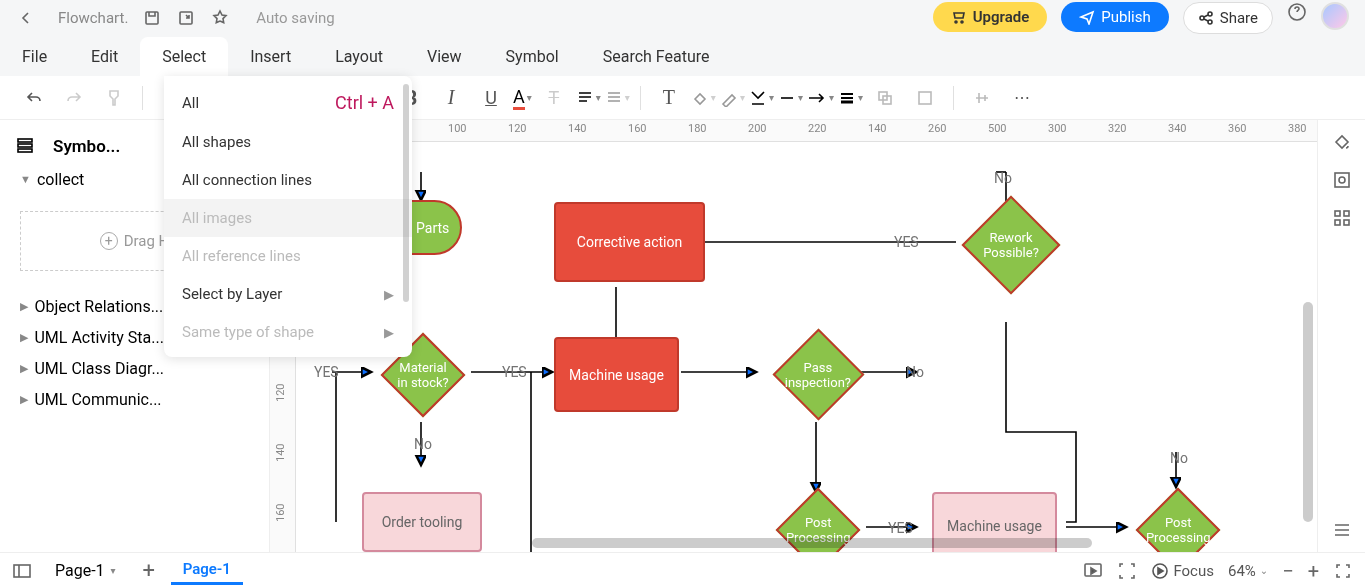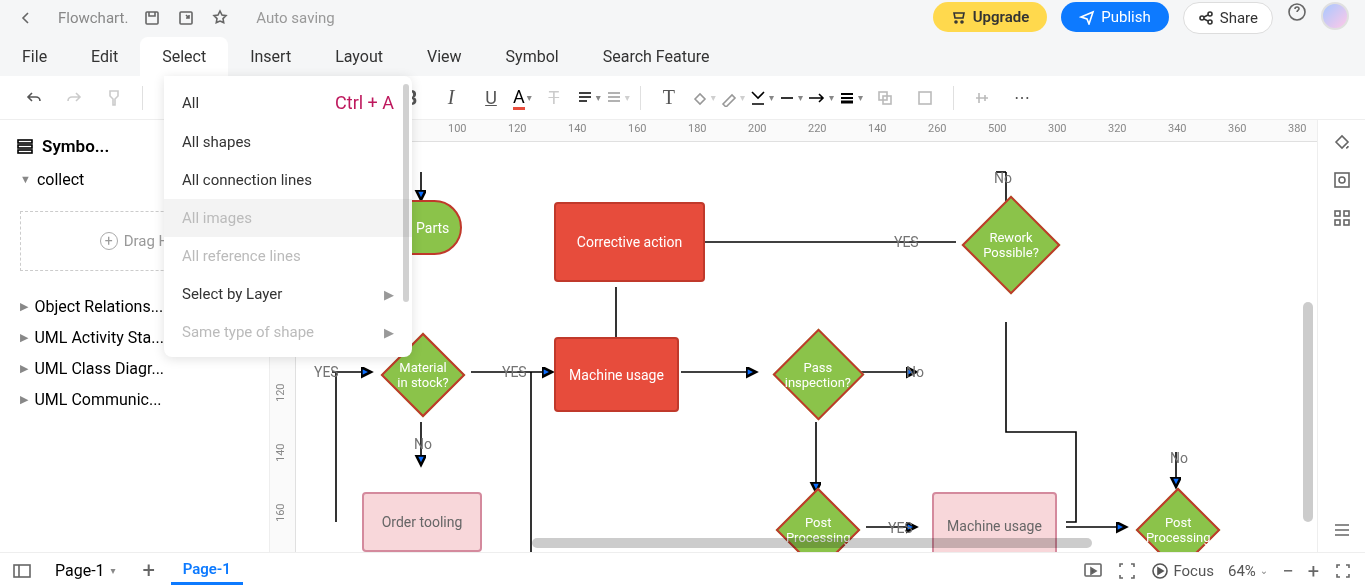--- a/index.html
+++ b/index.html
@@ -33,21 +33,21 @@
 
 .toolbar { height:44px; background:#fff; display:flex; align-items:center; gap:4px; padding:0 16px; border-bottom:1px solid #eee; }
 .tool-btn { width:36px; height:36px; display:flex; align-items:center; justify-content:center; color:#555; cursor:pointer; }
 .tool-div { width:1px; height:24px; background:#e0e0e0; margin:0 6px; }
 .tool-drop { display:flex; align-items:center; gap:2px; }
 .chev { font-size:10px; color:#888; }
 
 
 .content { display:flex; height:432px; }
 .sidebar { width:270px; background:#fff; border-right:1px solid #eee; padding:8px 12px; position:relative; }
-.side-hdr { display:flex; align-items:center; gap:8px; padding:8px 4px; font-weight:600; font-size:17px; }
+.side-hdr { display:flex; gap:19px; padding:8px 4px; font-weight:600; font-size:17px; }
 .side-grp { padding:6px 8px; font-size:16px; display:flex; align-items:center; gap:6px; cursor:pointer; }
 .drag-box { margin:16px 8px 20px; border:1px dashed #ccc; padding:20px 16px; color:#999; font-size:15px; text-align:center; display:flex; align-items:center; justify-content:center; gap:6px; }
 
 
 .canvas-wrap { flex:1; background:#fff; position:relative; overflow:hidden; }
 .ruler-h { position:absolute; top:0; left:42px; right:0; height:22px; background:#fafafa; border-bottom:1px solid #e0e0e0; display:flex; font-size:11px; color:#888; }
 .ruler-h span { position:absolute; top:2px; }
 .ruler-v { position:absolute; top:22px; left:0; width:26px; bottom:0; background:#fafafa; border-right:1px solid #e0e0e0; font-size:11px; color:#888; }
 .ruler-v span { position:absolute; left:4px; transform:rotate(-90deg); transform-origin:left top; }
 .canvas { position:absolute; top:22px; left:26px; right:0; bottom:0; background:#fff; }

